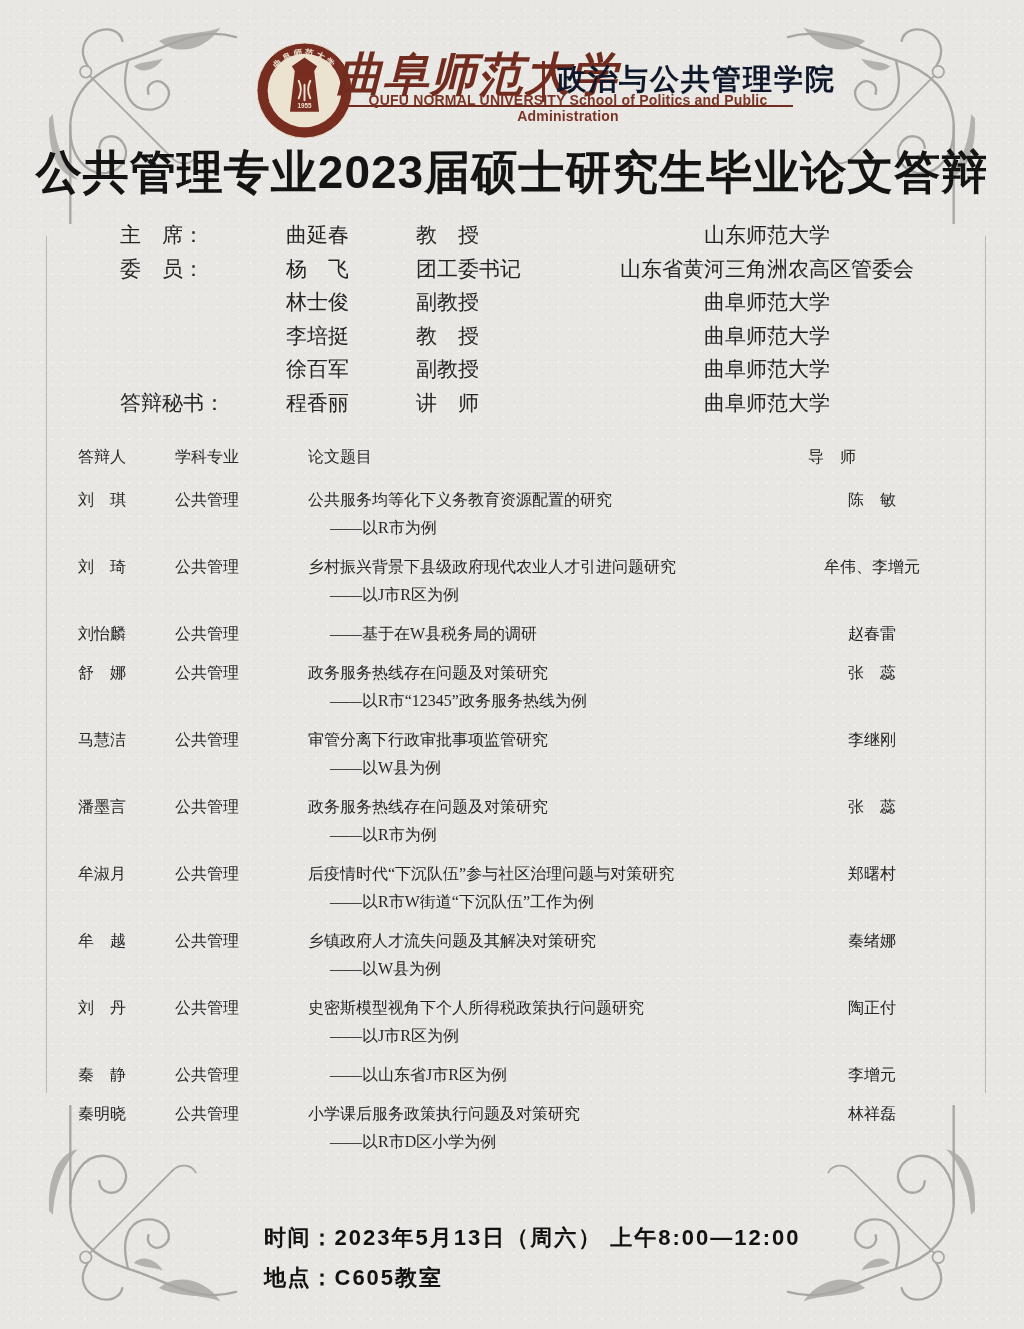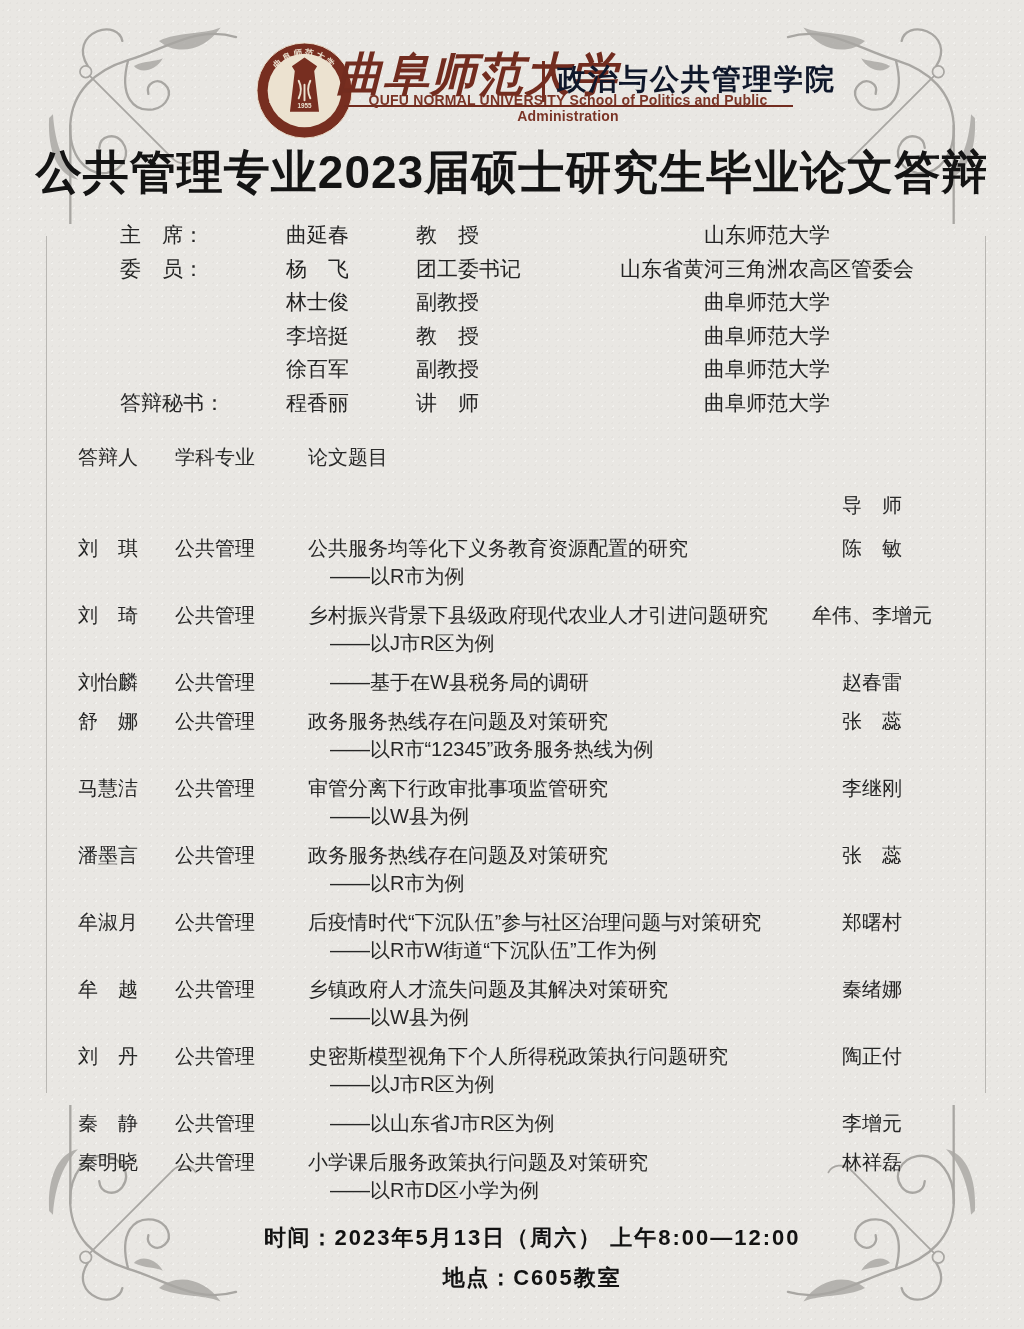--- a/index.html
+++ b/index.html
@@ -43,31 +43,31 @@
   
   .page-title{
     left:0;right:0;top:142px;text-align:center;
     font-size:46px;font-weight:800;color:#141414;letter-spacing:1px;
   }
   
   .committee{left:120px;top:224px;width:812px;font-size:21px;color:#242424;}
   .c-row{display:grid;grid-template-columns:166px 130px 186px 1fr;margin-bottom:12px;line-height:21.5px;}
   .c-org{text-align:center;}
   
-  .dtable{left:78px;top:444px;width:858px;font-size:20px;color:#262626;}
+  .dtable{left:78px;top:444px;width:858px;font-size:16px;color:#262626;}
   .t-grid{display:grid;grid-template-columns:97px 133px 1fr 128px;}
   .t-head{margin-bottom:16px;line-height:26px;color:#2a2a2a;}
-  .t-head .t-advisor{text-align:center;margin-top:48px;}
+  .t-head .t-advisor{text-align:left;}
   .t-row{margin-bottom:11px;}
-  .t-row>div{line-height:28px;}
+  .t-row>div{line-height:28px;font-family:Liberation Serif, serif;}
   .t-sub{padding-left:22px;}
   .t-advisor{text-align:center;align-self:start;}
   
   .footer{left:264px;top:1218px;font-size:22px;font-weight:700;color:#121212;letter-spacing:1.5px;}
-  .footer .f-line{line-height:40px;text-align:center;}
+  .footer .f-line{line-height:40px;}
   .f-value{letter-spacing:2px;}
 </style>
 </head>
 <body>
 
 <svg width="0" height="0" style="position:absolute" aria-hidden="true">
   <defs>
     <symbol id="flourish" viewBox="0 0 220 220">
       <g fill="none" stroke="currentColor" stroke-width="2.4" stroke-linecap="round">
         <path d="M218,26 C176,14 146,38 106,50 C70,61 48,84 46,116 C44,148 62,170 84,167 C101,164 109,147 100,135 C92,125 77,128 76,141"></path>

